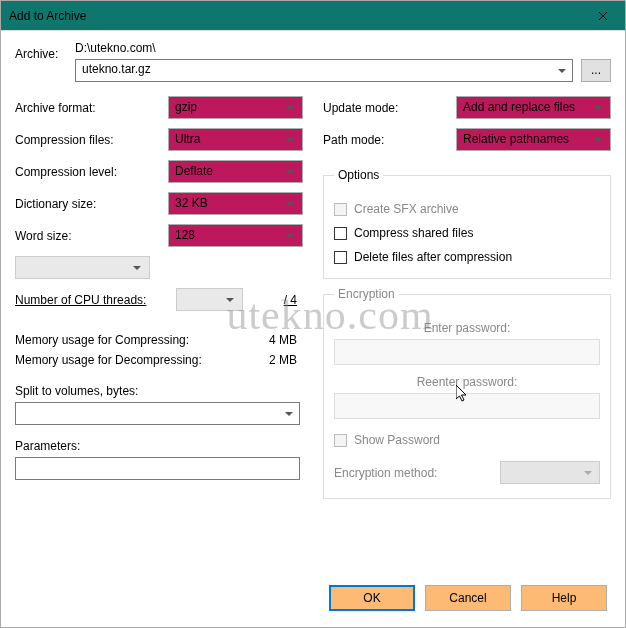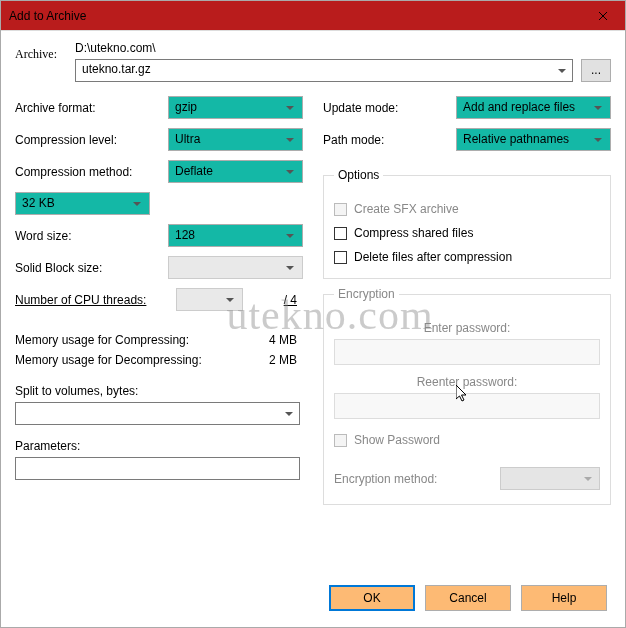--- a/index.html
+++ b/index.html
@@ -11,32 +11,32 @@
     width: 626px;
     height: 628px;
     overflow: hidden;
   }
   .window { border: 1px solid #aaa; width: 626px; height: 628px; display: flex; flex-direction: column; }
   .titlebar {
     display: flex; align-items: center; justify-content: space-between;
     height: 30px;
     padding-left: 8px;
     border-bottom: 1px solid #ddd;
-    background: #b91c1c;
+    background: #0f766e;
   }
   .titlebar-text { font-size: 12px; }
   .close-btn {
     width: 45px; height: 30px;
     display: flex; align-items: center; justify-content: center;
     cursor: pointer;
   }
   .close-btn svg { width: 10px; height: 10px; }
   .content { flex: 1; padding: 10px 14px; position: relative; }
   .archive-row { display: flex; align-items: flex-start; margin-bottom: 14px; gap: 10px; }
-  .archive-label { width: 50px; padding-top: 6px; font-family: Liberation Serif, serif; }
+  .archive-label { width: 50px; padding-top: 6px; }
   .archive-right { flex: 1; display: flex; flex-direction: column; gap: 4px; }
   .archive-path { font-size: 12px; }
   .archive-name-row { display: flex; gap: 8px; align-items: center; }
   .archive-combo {
     flex: 1; height: 23px; border: 1px solid #7a7a7a;
     padding: 2px 22px 2px 6px; background: #fff;
     position: relative; font-size: 12px;
   }
   .archive-combo::after {
     content: ""; position: absolute; right: 6px; top: 9px;
@@ -49,21 +49,21 @@
     background: #e1e1e1; text-align: center; line-height: 20px;
     font-size: 12px; cursor: pointer;
   }
   .two-col { display: flex; gap: 20px; }
   .col { flex: 1; display: flex; flex-direction: column; }
 
   .field-row { display: flex; align-items: center; height: 23px; margin-bottom: 9px; }
   .field-label { flex: 1; }
   .dropdown {
     width: 135px; height: 23px; border: 1px solid #adadad;
-    background: #14b8a6; position: relative;
+    background: #be185d; position: relative;
     padding: 3px 22px 0 6px; font-size: 12px;
     cursor: pointer;
   }
   .dropdown::after {
     content: ""; position: absolute; right: 8px; top: 9px;
     border-left: 4px solid transparent;
     border-right: 4px solid transparent;
     border-top: 4px solid #555;
   }
   .dropdown-disabled { background: #e9e9e9; border-color: #ccc; color: #777; }
@@ -101,21 +101,21 @@
     display: inline-block; cursor: pointer;
   }
   .chk.disabled { border-color: #bbb; background: #f4f4f4; cursor: default; }
   .chk-row.disabled { color: #888; }
 
   .enc-label { color: #888; font-size: 12px; margin-top: 10px; text-align: center; }
   .pwd-input {
     width: 100%; height: 26px; border: 1px solid #ddd;
     background: #f8f8f8; margin-top: 4px;
   }
-  .enc-method-row { display: flex; justify-content: space-between; align-items: center; margin-top: 20px; color: #888; }
+  .enc-method-row { display: flex; justify-content: space-between; align-items: center; margin-top: 14px; color: #888; }
   .enc-method-dd {
     width: 100px; height: 23px; border: 1px solid #ccc; background: #e5e5e5;
     position: relative;
   }
   .enc-method-dd::after {
     content: ""; position: absolute; right: 7px; top: 9px;
     border-left: 4px solid transparent;
     border-right: 4px solid transparent;
     border-top: 4px solid #aaa;
   }
@@ -181,36 +181,36 @@
     </div>
 
     <div class="two-col">
 
       <div class="col">
         <div class="field-row">
           <span class="field-label">Archive format:</span>
           <div class="dropdown"><span>gzip</span></div>
         </div>
         <div class="field-row">
+          <span class="field-label">Compression files:</span>
+          <div class="dropdown"><span>Ultra</span></div>
+        </div>
+        <div class="field-row">
           <span class="field-label">Compression level:</span>
-          <div class="dropdown"><span>Ultra</span></div>
-        </div>
-        <div class="field-row">
-          <span class="field-label">Compression method:</span>
           <div class="dropdown"><span>Deflate</span></div>
         </div>
         <div class="field-row">
+          <span class="field-label">Dictionary size:</span>
           <div class="dropdown"><span>32 KB</span></div>
         </div>
         <div class="field-row">
           <span class="field-label">Word size:</span>
           <div class="dropdown"><span>128</span></div>
         </div>
         <div class="field-row">
-          <span class="field-label">Solid Block size:</span>
           <div class="dropdown dropdown-disabled"><span></span></div>
         </div>
         <div class="cpu-row">
           <span class="field-label">Number of CPU threads:</span>
           <div class="dropdown cpu-thread-dd dropdown-disabled"><span></span></div>
           <span class="cpu-max">/ 4</span>
         </div>
 
         <div style="height:10px"></div>
 

